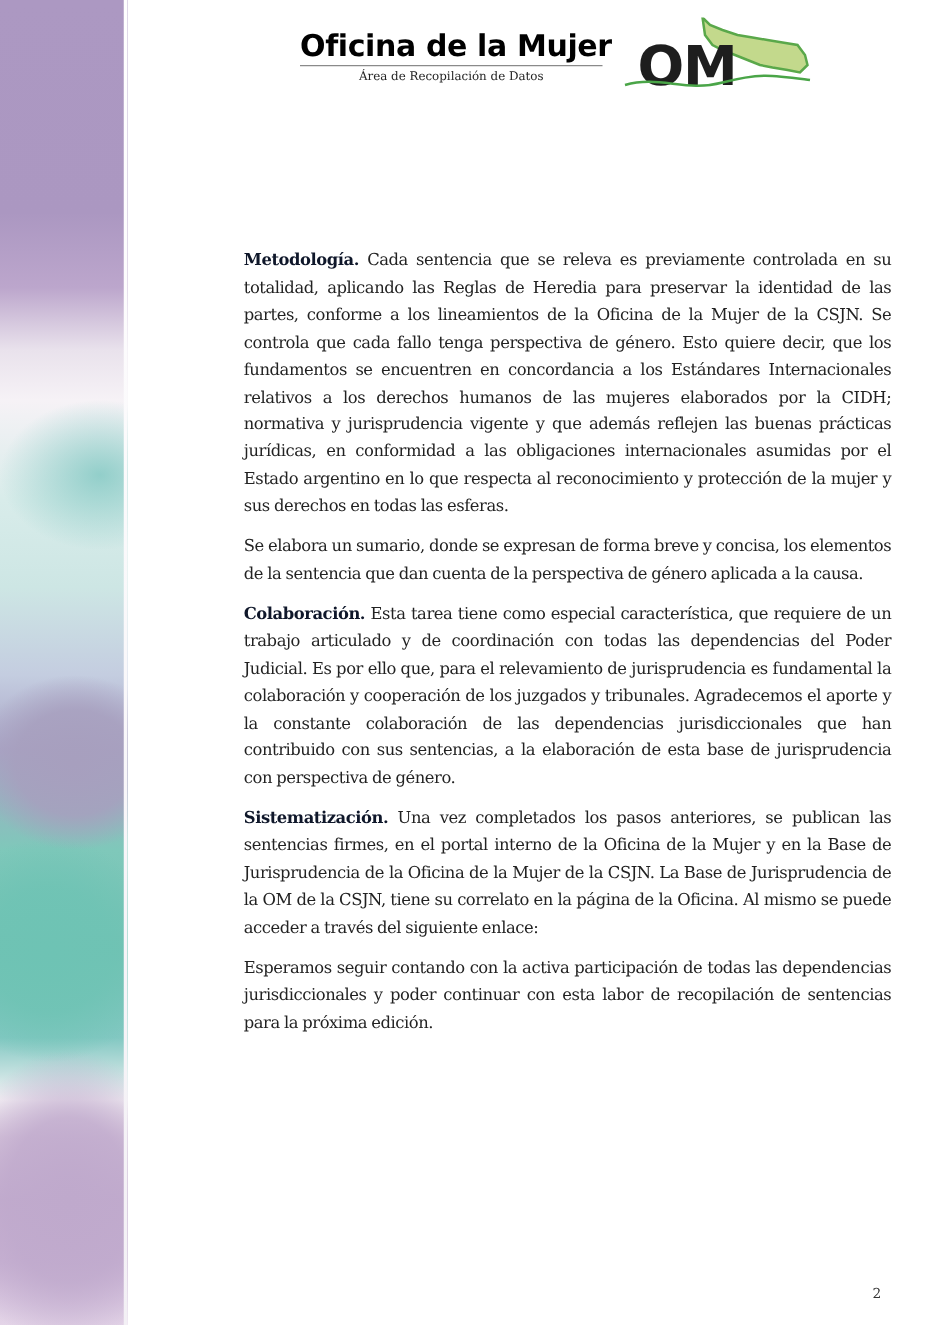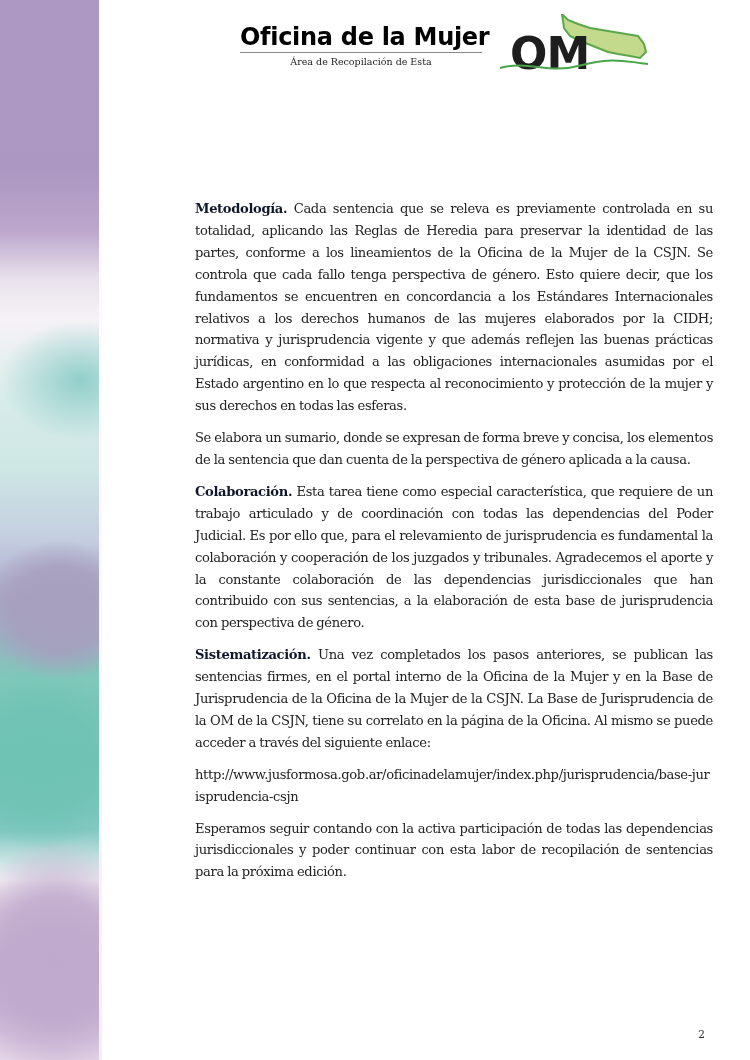--- a/index.html
+++ b/index.html
@@ -65,21 +65,21 @@
 </head>
 <body>
 
 <div class="sidebar">
   <div class="edge"></div>
 </div>
 
 <div class="header">
   <div class="brand-title">Oficina de la Mujer</div>
   <div class="brand-rule"></div>
-  <div class="brand-subtitle">Área de Recopilación de Esta</div>
+  <div class="brand-subtitle">Área de Recopilación de Datos</div>
 
   <div class="om-logo">
     <svg class="om-svg" width="160" height="62" viewBox="0 0 160 62">
       <path d="M64 0 L70 6 L80 10 L92 14 L104 16 L116 18 L128 20 L140 22 L146 30 L148 38 L142 44 L132 42 L120 40 L110 38 L100 34 L90 30 L80 26 L72 22 L66 14 Z" fill="#c3d98c" stroke="#5aa84a" stroke-width="2"></path>
     </svg>
     <div class="om-text">OM</div>
     <svg class="om-svg" width="160" height="62" viewBox="0 0 160 62">
       <path d="M2 54 C 30 46, 50 60, 80 52 S 120 46, 150 50" fill="none" stroke="#4aa548" stroke-width="2"></path>
     </svg>
   </div>
@@ -91,19 +91,18 @@
   </p>
   <p>
     <span>Se elabora un sumario, donde se expresan de forma breve y concisa, los elementos de la sentencia que dan cuenta de la perspectiva de género aplicada a la causa.</span>
   </p>
   <p>
     <span class="lead">Colaboración.</span><span> Esta tarea tiene como especial característica, que requiere de un trabajo articulado y de coordinación con todas las dependencias del Poder Judicial. Es por ello que, para el relevamiento de jurisprudencia es fundamental la colaboración y cooperación de los juzgados y tribunales. Agradecemos el aporte y la constante colaboración de las dependencias jurisdiccionales que han contribuido con sus sentencias, a la elaboración de esta base de jurisprudencia con perspectiva de género.</span>
   </p>
   <p>
     <span class="lead">Sistematización.</span><span> Una vez completados los pasos anteriores, se publican las sentencias firmes, en el portal interno de la Oficina de la Mujer y en la Base de Jurisprudencia de la Oficina de la Mujer de la CSJN. La Base de Jurisprudencia de la OM de la CSJN, tiene su correlato en la página de la Oficina. Al mismo se puede acceder a través del siguiente enlace:</span>
   </p>
-  <p class="link">http://www.jusformosa.gob.ar/oficinadelamujer/index.php/jurisprudencia/base-jurisprudencia-csjn</p>
   <p>
     <span>Esperamos seguir contando con la activa participación de todas las dependencias jurisdiccionales y poder continuar con esta labor de recopilación de sentencias para la próxima edición.</span>
   </p>
 </div>
 
 <div class="page-number">2</div>
 
 </body></html>

